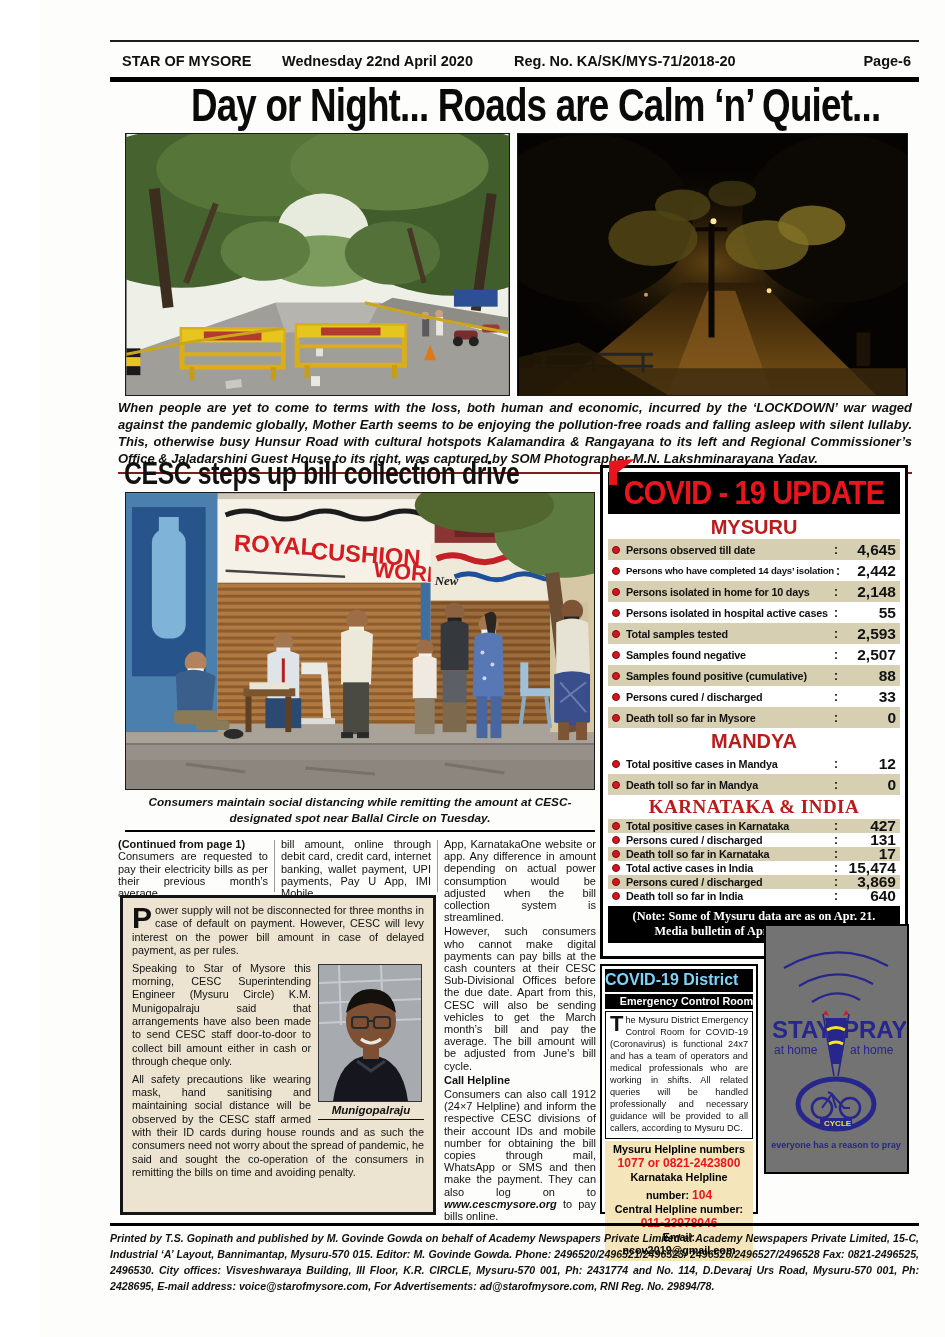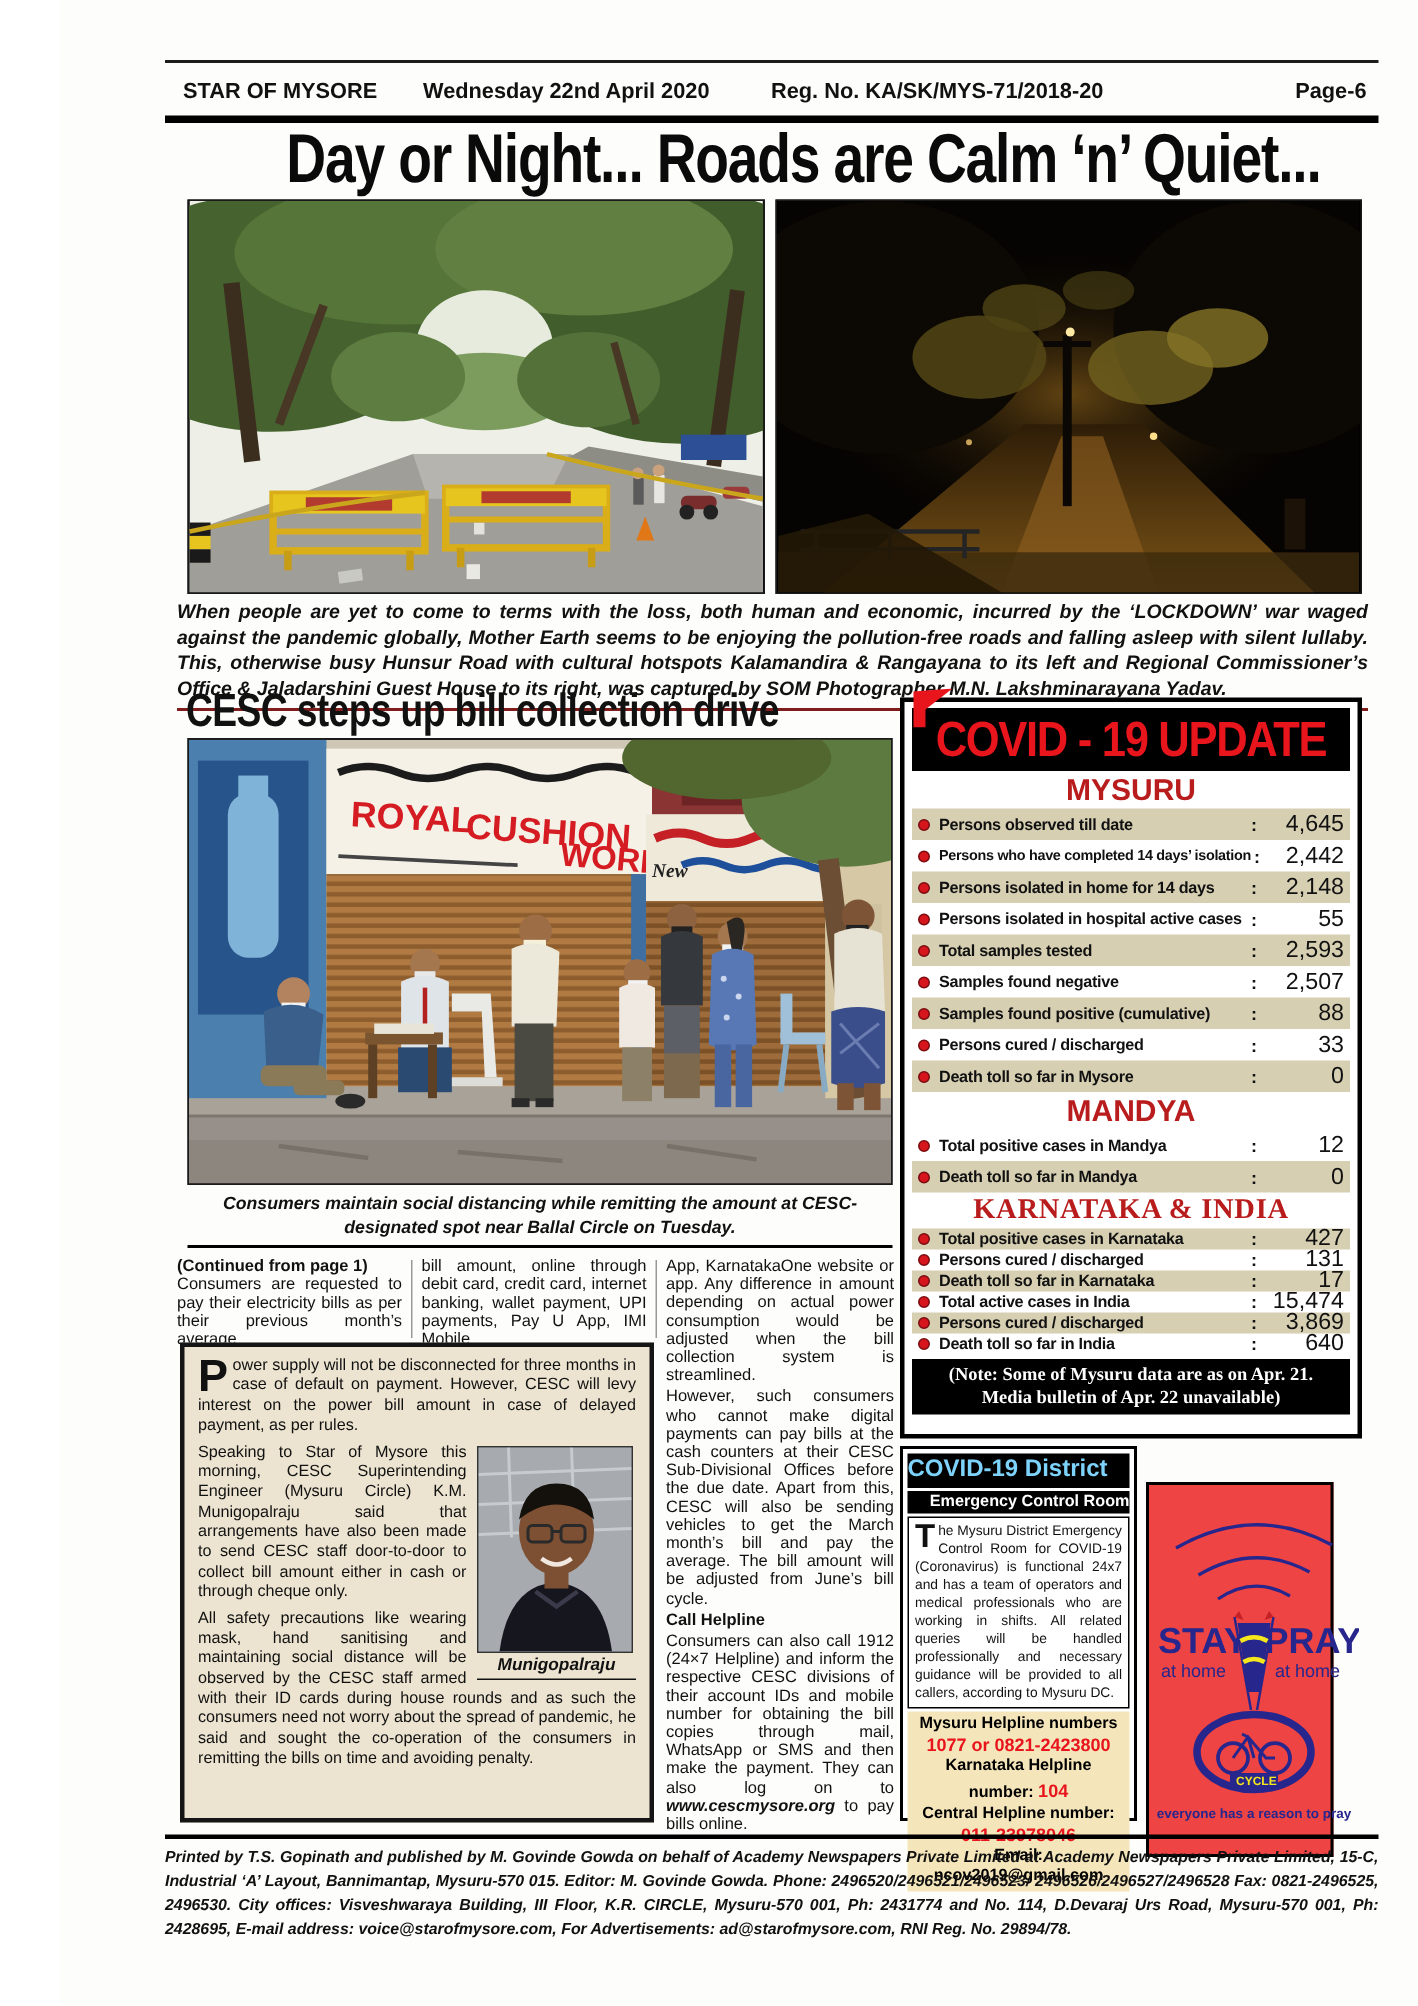--- a/index.html
+++ b/index.html
@@ -92,39 +92,39 @@
   }
   .sec-head { color:#b91c1c; font-weight:bold; font-size:20px; text-align:center; line-height:1.1; padding:2px 0 1px 0; }
   .sec-head.serif { font-family:"Liberation Serif", serif; font-size:19px; letter-spacing:0.5px; }
   .crow { display:flex; align-items:center; height:21px; margin:0 5px; padding:0 4px; }
   .crow.short { height:14px; }
   .crow.beige { background:#d6cfb2; }
   .bullet { width:8px; height:8px; border-radius:50%; background:#d6161c; border:1px solid #7a0c10; margin-right:6px; flex:none; }
   .clabel { font-weight:bold; font-size:10.8px; letter-spacing:-0.2px; white-space:nowrap; flex:1; }
   .clabel.tight { font-size:9.6px; }
   .ccolon { font-weight:bold; font-size:12px; margin:0 2px; }
-  .cvalue { font-weight:normal; font-size:15.5px; width:56px; text-align:right; white-space:nowrap; }
+  .cvalue { font-weight:bold; font-size:15.5px; width:56px; text-align:right; white-space:nowrap; }
   .covid-note {
     margin:3px 5px 0 5px; background:#000; color:#fff; text-align:center;
     font-family:"Liberation Serif", serif; font-weight:bold; font-size:12.3px; line-height:1.25; padding:3px 0;
   }
 
   
   .control-box { left:560px; top:964px; width:158px; height:250px; border:2.5px solid #000; background:#fff; padding:3px; }
   .cb-bar1 { background:#000; color:#7dd3fc; font-weight:bold; font-size:16px; text-align:left; padding:2px 11px 3px 0; white-space:nowrap; }
   .cb-bar2 { background:#000; color:#fff; font-weight:bold; font-size:10.8px; text-align:right; padding:1px 0 2px 0; margin-top:2px; }
   .cb-body { border:1px solid #000; margin-top:2px; padding:3px 4px; font-size:9.2px; line-height:1.3; text-align:justify; }
   .cb-drop { float:left; font-weight:bold; font-size:22px; line-height:0.85; padding-right:2px; }
   .cb-help { background:#f5e5ba; text-align:center; margin-top:2px; padding:2px 1px 3px 1px; font-weight:bold; }
   .h-blk { font-size:10.8px; line-height:1.25; color:#000; }
   .h-red { font-size:12px;  line-height:1.25; color:#e8151d; }
   .h-inline .h-blk, .h-inline .h-red { display:inline; }
 
   
-  .ad-box { left:724px; top:988px; width:125px; height:250px; border:2.5px solid #000; background:#ef4444; }
+  .ad-box { left:724px; top:924px; width:145px; height:250px; border:2.5px solid #000; background:#737373; }
   .ad-box svg { display:block; }
 
   
   .footer {
     left:70px; right:66px; top:1223px; border-top:3.5px solid #000; padding-top:5px;
     font-weight:bold; font-style:italic; font-size:10.6px; line-height:1.5; text-align:justify;
   }
 </style>
 </head>
 <body>
@@ -439,21 +439,21 @@
         <span class="cvalue">4,645</span>
       </div>
     <div class="crow">
         <span class="bullet"></span>
         <span class="clabel tight">Persons who have completed 14 days’ isolation</span>
         <span class="ccolon">:</span>
         <span class="cvalue">2,442</span>
       </div>
     <div class="crow beige">
         <span class="bullet"></span>
-        <span class="clabel">Persons isolated in home for 14 days</span>
+        <span class="clabel">Persons isolated in home for 10 days</span>
         <span class="ccolon">:</span>
         <span class="cvalue">2,148</span>
       </div>
     <div class="crow">
         <span class="bullet"></span>
         <span class="clabel">Persons isolated in hospital active cases</span>
         <span class="ccolon">:</span>
         <span class="cvalue">55</span>
       </div>
     <div class="crow beige">

